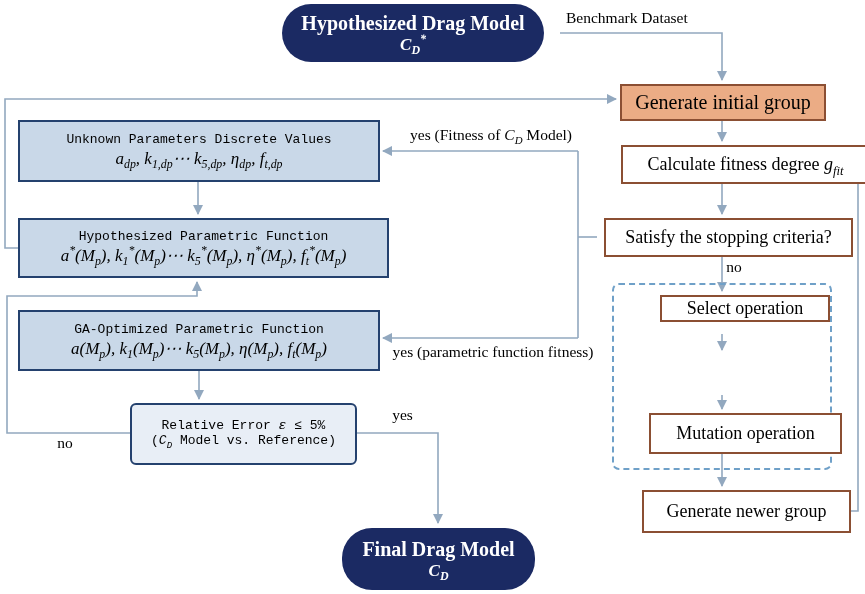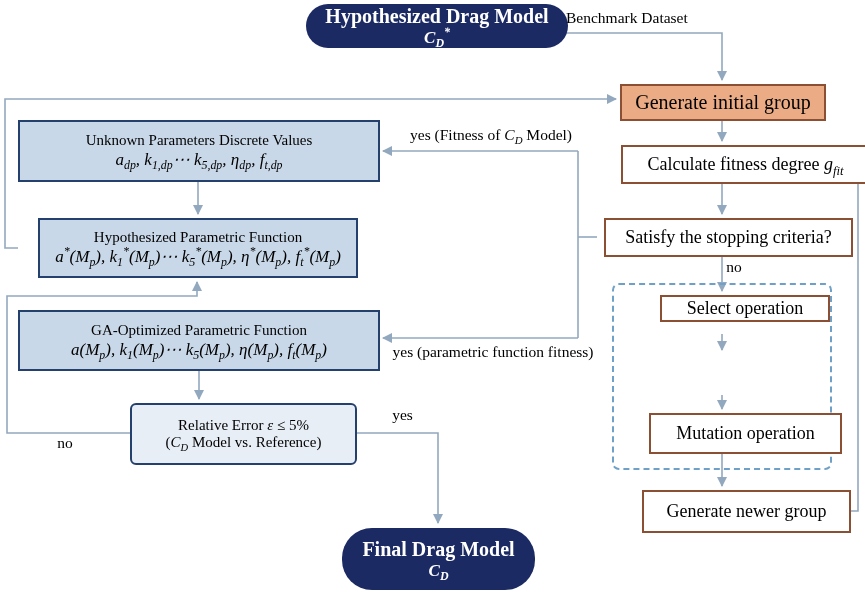--- a/index.html
+++ b/index.html
@@ -18,21 +18,21 @@
   }
   .blue-box{background:var(--box_blue); border:2.5px solid var(--border_navy);}
   .lightblue-box{background:var(--box_blue_light); border:2.5px solid var(--border_navy);}
   .orange-box{background:var(--orange); border:2px solid var(--border_brown); font-size:20px;justify-content:center;}
   .white-box{background:#ffffff; border:2px solid var(--border_brown); font-size:18px;margin-left:24px;}
   .pill{
     background:var(--navy); color:#fff; border-radius:30px; font-weight:bold;
   }
   .pill .t1{font-size:20px;}
   .pill .t2{font-size:17px; font-style:italic;}
-  .box-title{font-size:15px;}
+  .box-title{font-size:13px;font-family:Liberation Mono, monospace;}
   .formula{font-size:17px; font-style:italic; margin-top:1px;}
   .dashed{
     position:absolute; box-sizing:border-box;
     border:2px dashed var(--dashed_blue); border-radius:7px; background:transparent;
   }
   .edge-label{
     position:absolute; font-size:15.5px; text-align:center; white-space:nowrap;
   }
   svg.wires{position:absolute; left:0; top:0; z-index:0;}
   .box,.edge-label{z-index:2;}
@@ -66,31 +66,31 @@
       <path d="M578 338 L383 338" marker-end="url(#arr)"></path>
       <path d="M198 182 L198 214" marker-end="url(#arr)"></path>
       <path d="M199 371 L199 399" marker-end="url(#arr)"></path>
       <path d="M130 433 L7 433 L7 296 L197 296 L197 282" marker-end="url(#arr)"></path>
       <path d="M357 433 L438 433 L438 523" marker-end="url(#arr)"></path>
     </g>
   </svg>
 
   <div class="dashed" style="left:612px; top:283px; width:220px; height:187px;"></div>
 
-  <div class="box pill" style="left:306px; top:4px; width:262px; height:44px;">
+  <div class="box pill" style="left:282px; top:4px; width:262px; height:58px;">
     <div class="t1">Hypothesized Drag Model</div>
     <div class="t2">C<sub>D</sub><sup>*</sup></div>
   </div>
 
   <div class="box blue-box" style="left:18px; top:120px; width:362px; height:62px;">
     <div class="box-title">Unknown Parameters Discrete Values</div>
     <div class="formula">a<sub>dp</sub>, k<sub>1,dp</sub>⋯ k<sub>5,dp</sub>, η<sub>dp</sub>, f<sub>t,dp</sub></div>
   </div>
 
-  <div class="box blue-box" style="left:18px; top:218px; width:320px; height:60px;margin-left:20px;">
+  <div class="box blue-box" style="left:18px; top:218px; width:371px; height:60px;">
     <div class="box-title">Hypothesized Parametric Function</div>
     <div class="formula">a<sup>*</sup>(M<sub>p</sub>), k<sub>1</sub><sup>*</sup>(M<sub>p</sub>)⋯ k<sub>5</sub><sup>*</sup>(M<sub>p</sub>), η<sup>*</sup>(M<sub>p</sub>), f<sub>t</sub><sup>*</sup>(M<sub>p</sub>)</div>
   </div>
 
   <div class="box blue-box" style="left:18px; top:310px; width:362px; height:61px;">
     <div class="box-title">GA-Optimized Parametric Function</div>
     <div class="formula">a(M<sub>p</sub>), k<sub>1</sub>(M<sub>p</sub>)⋯ k<sub>5</sub>(M<sub>p</sub>), η(M<sub>p</sub>), f<sub>t</sub>(M<sub>p</sub>)</div>
   </div>
 
   <div class="box lightblue-box" style="left:130px; top:403px; width:227px; height:62px;border-radius:6px;">

